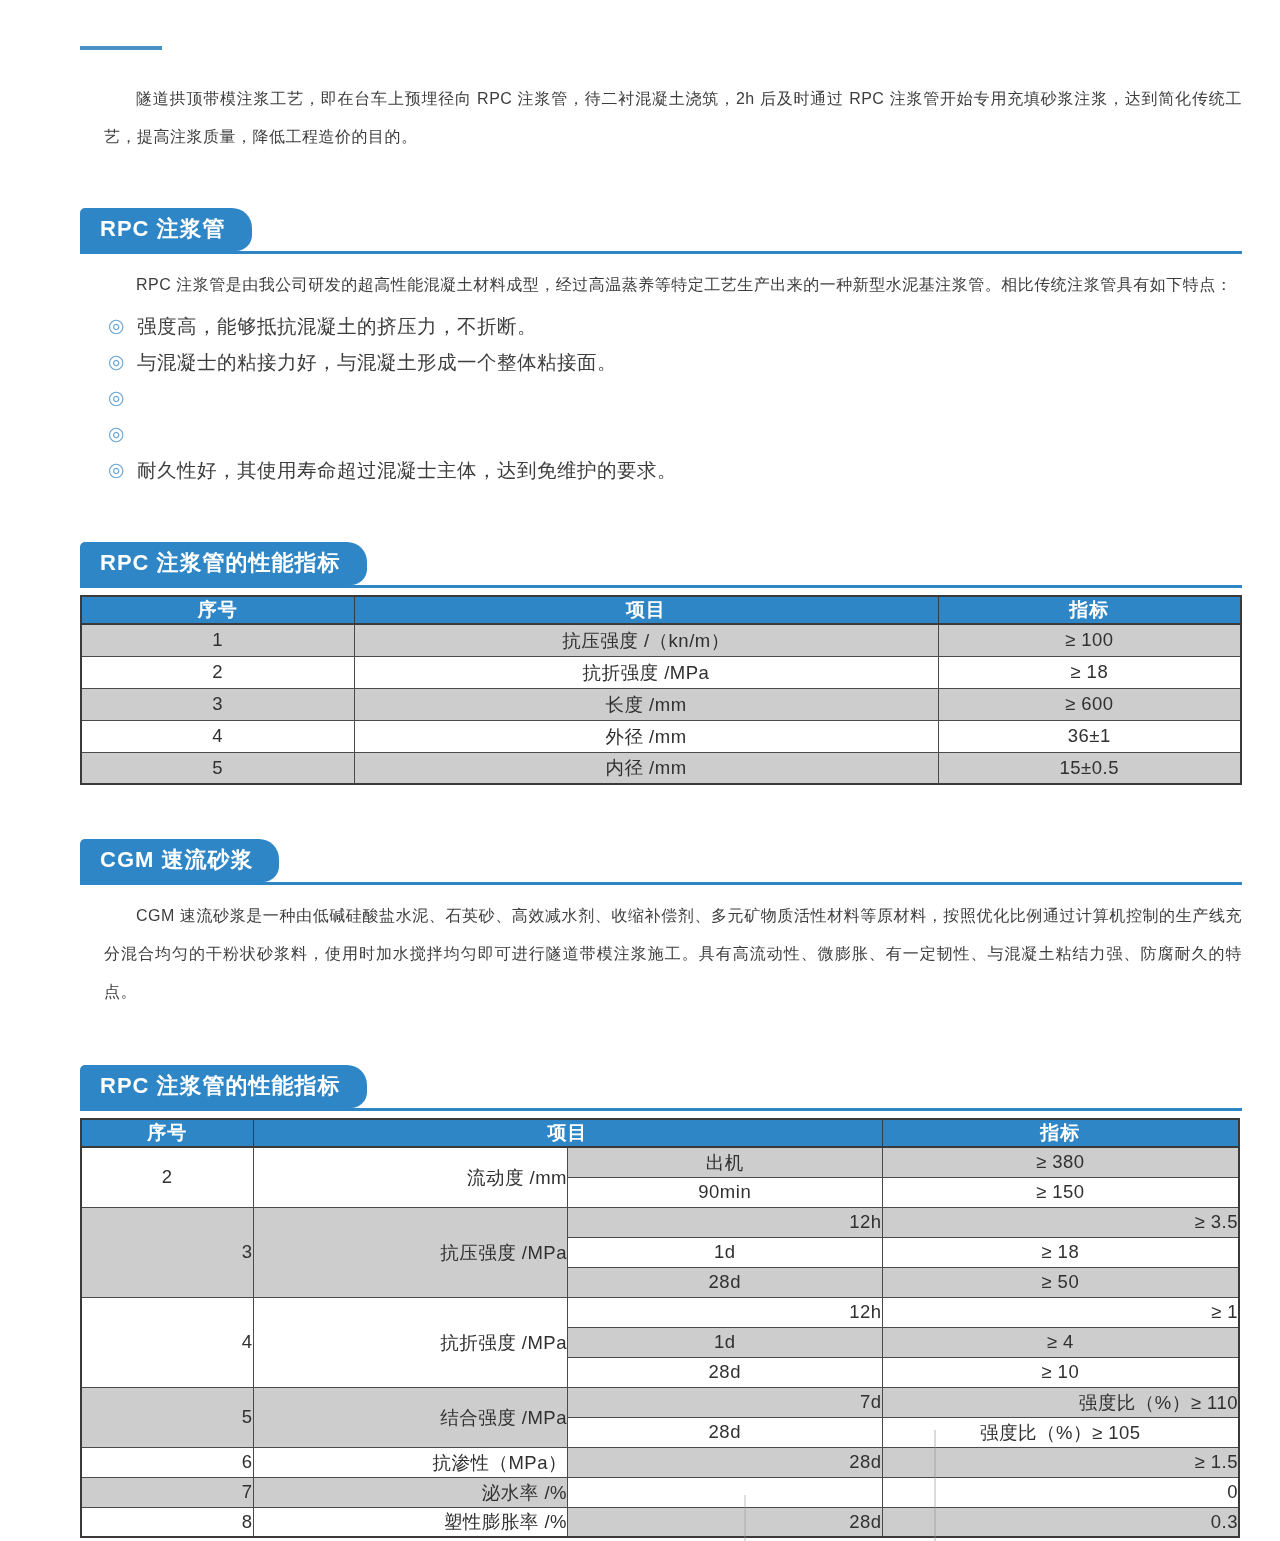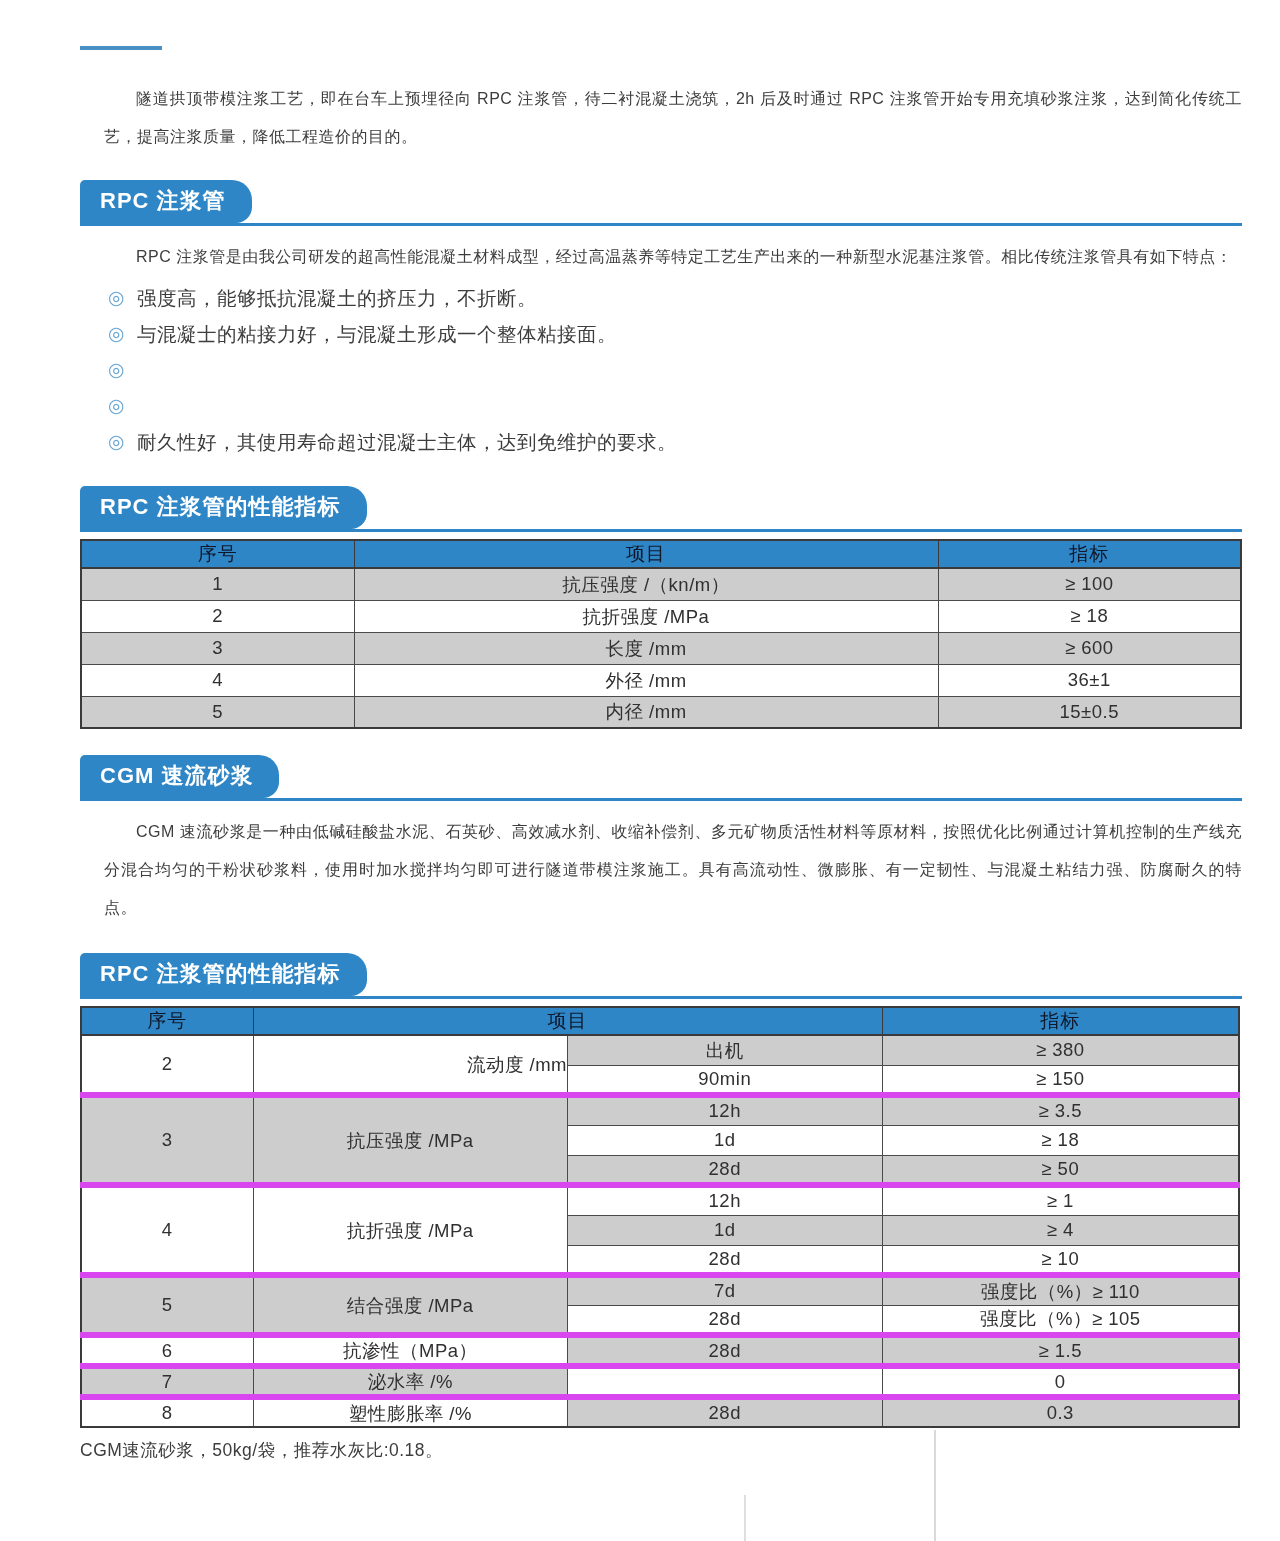--- a/index.html
+++ b/index.html
@@ -30,53 +30,54 @@
   .para.tight { margin-top:12px; }
 
   
   .section-header { margin-top:24px; border-bottom:3px solid #2e86c6; }
   .section-header.mt-lg { margin-top:26px; }
   .section-tab {
     display:inline-block; background:#2e86c6; color:#ffffff;
     font-size:22px; font-weight:700; letter-spacing:1px;
     line-height:1; padding:10px 26px 11px 20px;
     border-radius:5px 20px 16px 0;
+    margin-top:28px;
   }
 
   
   .bullet-list { margin-top:4px; list-style:none; }
   .bullet-item {
     display:flex; align-items:flex-start;
     font-size:19.5px; line-height:36px; padding-left:28px;
     letter-spacing:0.5px;
   }
   .bullet-item .bullet-glyph {
     color:#69a5d2; margin-right:12px; font-size:19px; line-height:36px;
   }
 
   
   table {
     width:1160px; border-collapse:collapse; table-layout:fixed;
     margin-top:7px; border:2px solid #3a3a3a;
   }
   th {
-    background:#2e86c6; color:#0f172a; font-weight:400;
+    background:#2e86c6; color:#ffffff; font-weight:700;
     font-size:19px; height:21px; text-align:center;
     border:1px solid #3a3a3a; border-bottom:2px solid #3a3a3a;
     letter-spacing:1px;
   }
   td {
     font-size:18.5px; text-align:center; color:#303030;
     border:1px solid #4a4a4a; letter-spacing:0.5px;
   }
   .t1 td { height:32px; }
   .t2 td { height:30px; }
   .cg { background:#cdcdcd; }
   .cw { background:#ffffff; }
-  tr.gs td { border-top:6px solid #d946ef; }
+  tr.gs td { border-top:1px solid #d946ef;text-align:right; }
 
   
   .t1 .c-no  { width:273px; }
   .t1 .c-item{ width:584px; }
   .t1 .c-val { width:303px; }
   .t2 .c-no  { width:172px; }
   .t2 .c-item{ width:400px;text-align:right; }
   .t2 .c-cond{ width:231px; }
   .t2 .c-val { width:357px; }
 

